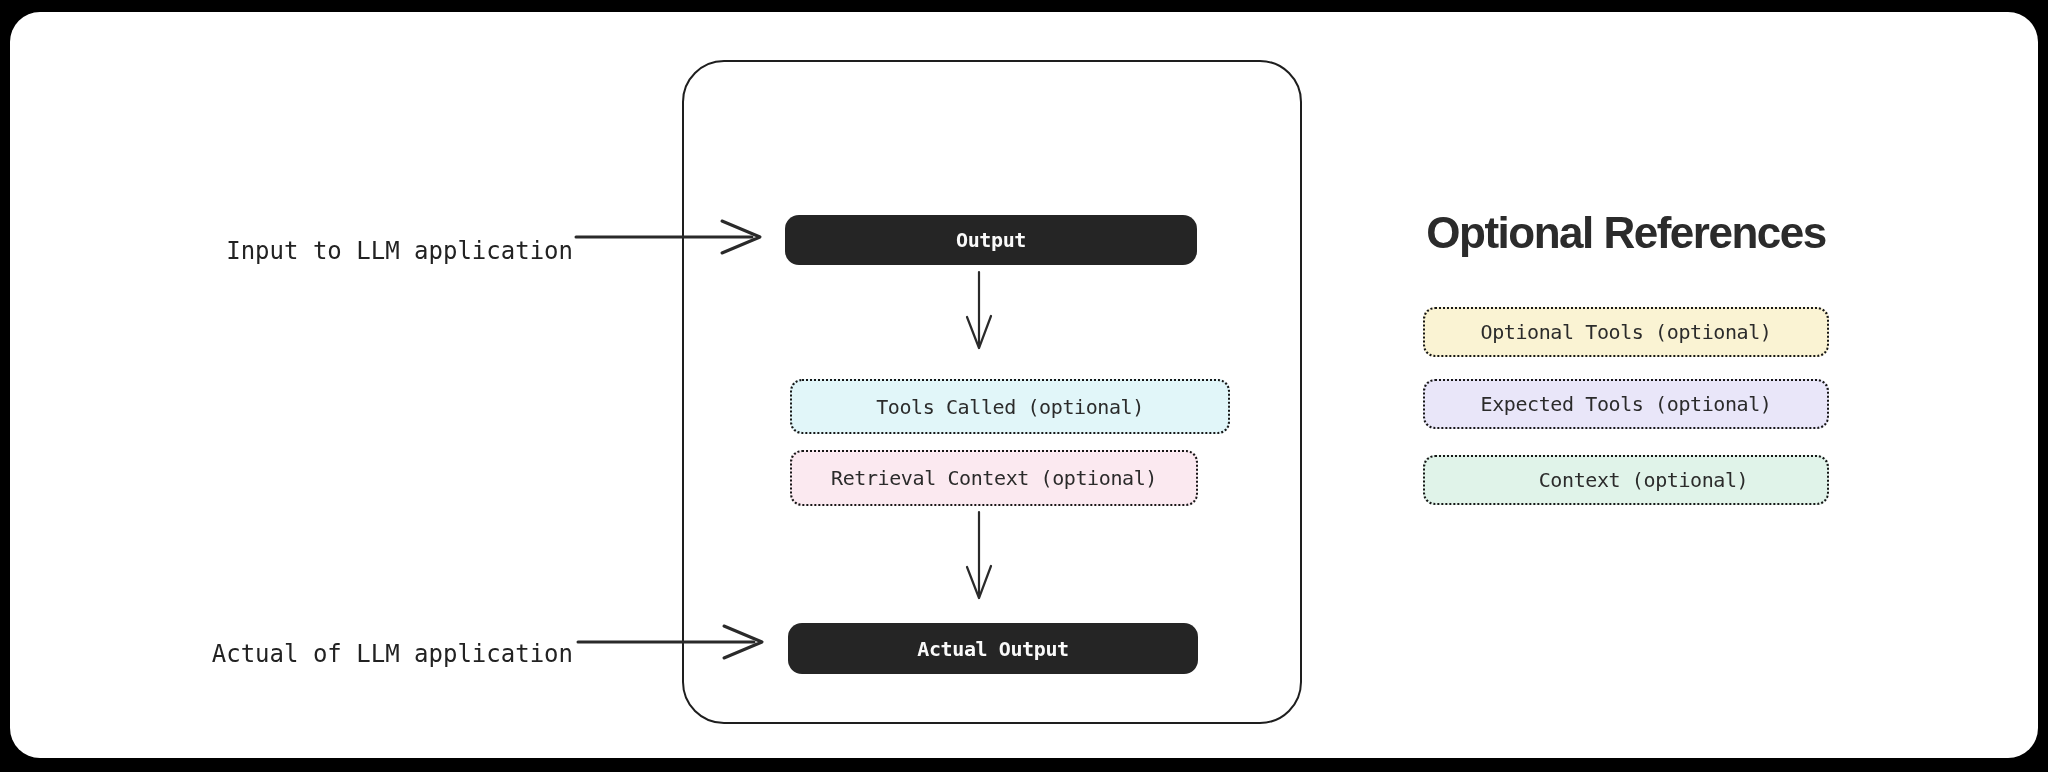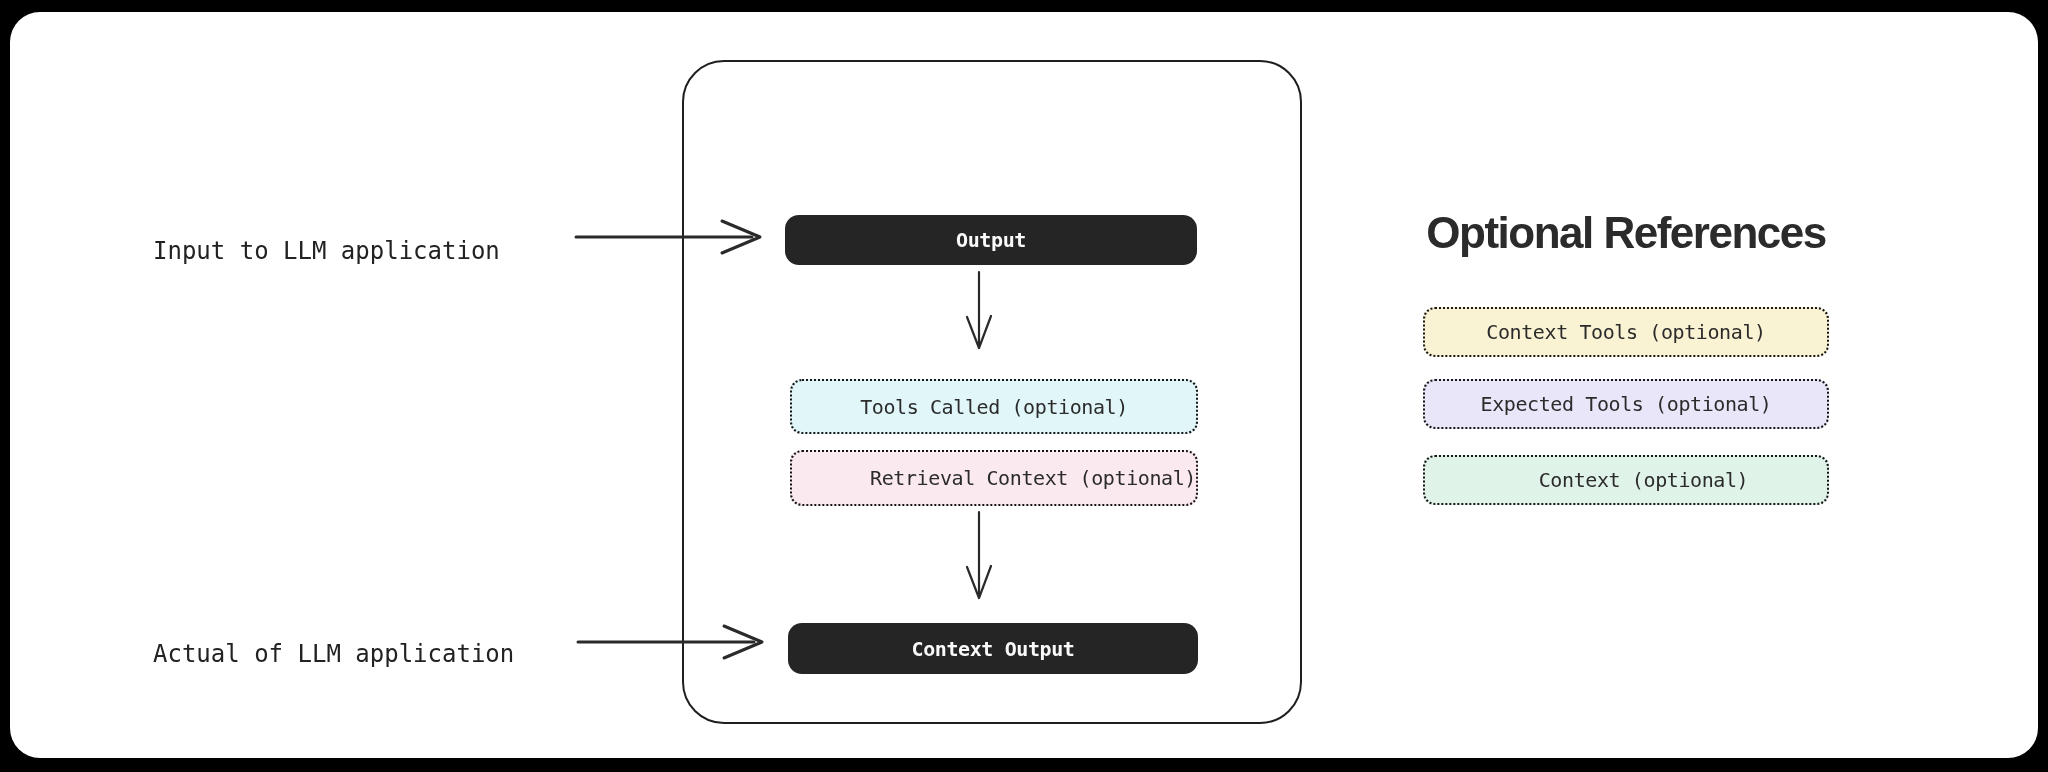--- a/index.html
+++ b/index.html
@@ -41,28 +41,28 @@
     font-size:20px;letter-spacing:-0.4px;
     color:#2b2b2b;white-space:nowrap;
   }
   .node.dark{
     border-radius:14px;color:#fafafa;font-weight:600;
   }
   .node.pastel{
     border:2px dotted #161616;border-radius:12px;
   }
   .node-input   {left:775px;top:203px;width:412px;height:50px;}
-  .node-tools   {left:780px;top:367px;width:408px;height:55px;}
-  .node-retrieval{left:780px;top:438px;width:408px;height:56px;justify-content:flex-end;}
+  .node-tools   {left:780px;top:367px;width:440px;height:55px;}
+  .node-retrieval{left:780px;top:438px;width:408px;height:56px;}
   .node-output  {left:778px;top:611px;width:410px;height:51px;}
   .ref-item-0   {left:1413px;top:295px;width:406px;height:50px;}
   .ref-item-1   {left:1413px;top:367px;width:406px;height:50px;}
   .ref-item-2   {left:1413px;top:443px;width:406px;height:50px;}
   .annotation{
-    position:absolute;width:420px;text-align:left;
+    position:absolute;width:420px;text-align:right;
     font-family:"DejaVu Sans Mono","Liberation Mono",monospace;
     font-size:24px;color:#222;white-space:nowrap;
   }
   .annotation-input {left:143px;top:225px;}
   .annotation-output{left:143px;top:628px;}
   .arrows{
     position:absolute;left:0;top:0;width:2048px;height:772px;
     pointer-events:none;
   }
 </style>
@@ -81,31 +81,31 @@
 
     <div class="node pastel node-tools" style="background-color: rgb(225, 246, 249);">
       <span>Tools Called (optional)</span>
     </div>
 
     <div class="node pastel node-retrieval" style="background-color: rgb(251, 233, 240);">
       <span>Retrieval Context (optional)</span>
     </div>
 
     <div class="node dark node-output" style="background-color: rgb(37, 37, 37);">
-      <span>Context Output</span>
+      <span>Actual Output</span>
     </div>
 
     <div class="annotation annotation-input">Input to LLM application</div>
 
     <div class="annotation annotation-output">Actual of LLM application</div>
 
     <div class="refs-title">Optional References</div>
 
     <div class="node pastel ref-item-0" style="background-color: rgb(250, 243, 211);">
-      <span>Context Tools (optional)</span>
+      <span>Optional Tools (optional)</span>
     </div>
 
     <div class="node pastel ref-item-1" style="background-color: rgb(233, 230, 249);">
       <span>Expected Tools (optional)</span>
     </div>
 
     <div class="node pastel ref-item-2" style="background-color: rgb(224, 243, 233); padding-left: 35px;">
       <span>Context (optional)</span>
     </div>
   </div>

